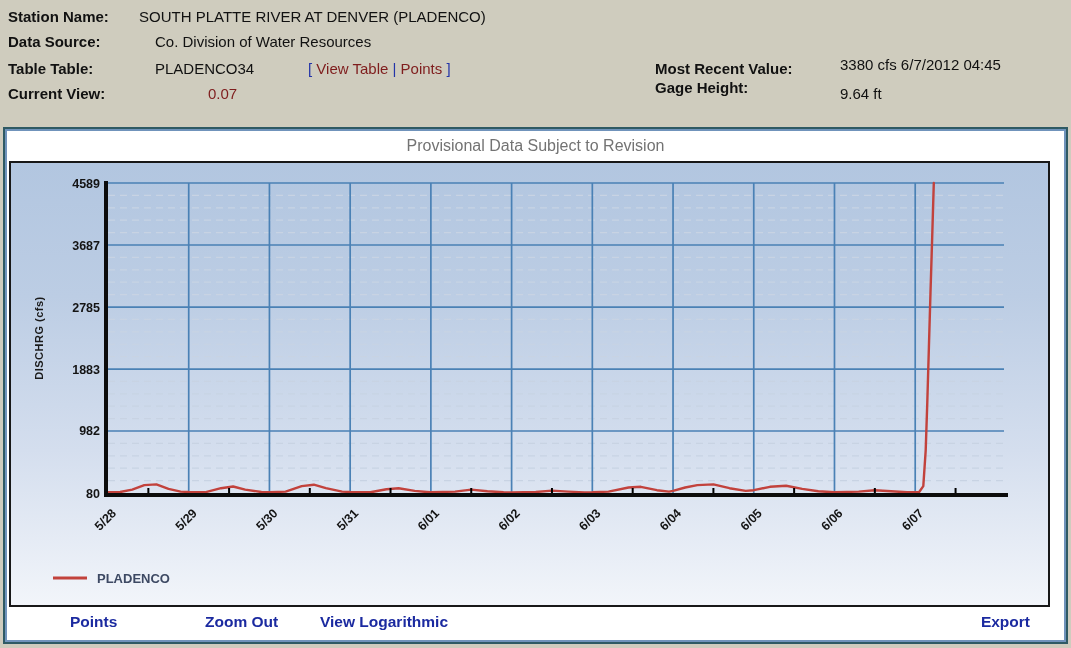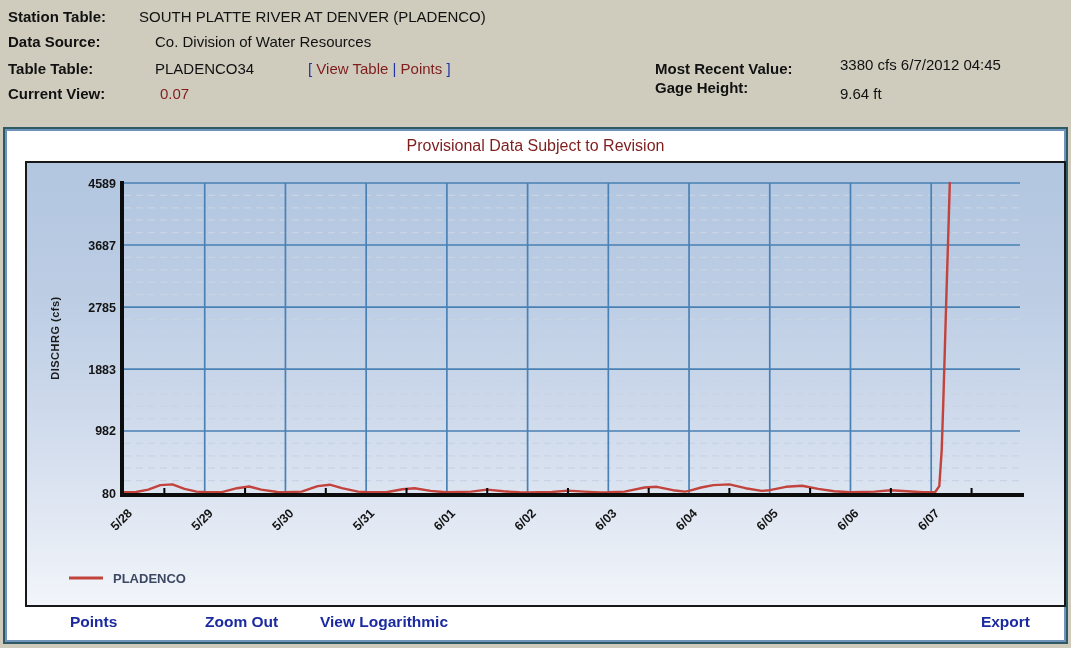--- a/index.html
+++ b/index.html
@@ -3,45 +3,45 @@
 <meta charset="utf-8">
 <style>
   html,body{margin:0;padding:0;}
   body{font-family:"Liberation Sans",sans-serif;}
   #screen{position:relative;width:1071px;height:648px;background:#cfccbe;overflow:hidden;}
 
   
   .hdr-label{position:absolute;font-size:15px;font-weight:bold;color:#111;white-space:nowrap;}
   .hdr-value{position:absolute;font-size:15px;color:#111;white-space:nowrap;}
   .lnk{color:#7f1d1d;text-decoration:none;cursor:pointer;}
-  .lnk.u{}
+  .lnk.u{margin-left:48px;}
   .bracket{color:#2334a8;}
 
   
   #chart-frame{position:absolute;left:3px;top:127px;width:1057px;height:509px;
     background:#ffffff;border:2px solid #2f5a64;outline:0;
     box-shadow:inset 0 0 0 2px #7093bb;padding:2px;}
-  #chart-title{height:30px;line-height:30px;text-align:center;font-size:16px;color:#7f1d1d;}
-  #plot-box{position:relative;margin-left:18px;width:1037px;height:442px;border:2px solid #181818;
+  #chart-title{height:30px;line-height:30px;text-align:center;font-size:16px;color:#737373;}
+  #plot-box{position:relative;margin-left:2px;width:1037px;height:442px;border:2px solid #181818;
     background:linear-gradient(to bottom,#b2c6e0 0%,#bccde4 30%,#d4deee 65%,#f2f5fa 100%);}
   #plot-box svg{display:block;}
   svg text{font-family:"Liberation Sans",sans-serif;}
 
   
   #toolbar{position:relative;height:31px;font-size:15.5px;font-weight:bold;color:#1b2aa0;}
   #toolbar .titem{position:absolute;top:6px;white-space:nowrap;cursor:pointer;color:#1b2aa0;}
   #toolbar .sep{font-weight:bold;margin:0 7px;cursor:default;}
 </style>
 </head>
 <body>
 
 <div id="screen">
 
   <div>
-    <span class="hdr-label" style="left:8px;top:8px">Station Table:</span>
+    <span class="hdr-label" style="left:8px;top:8px">Station Name:</span>
     <span class="hdr-value" style="left:139px;top:8px">SOUTH PLATTE RIVER AT DENVER (PLADENCO)</span>
 
     <span class="hdr-label" style="left:8px;top:33px">Data Source:</span>
     <span class="hdr-value" style="left:155px;top:33px">Co. Division of Water Resources</span>
 
     <span class="hdr-label" style="left:8px;top:60px">Table Table:</span>
     <span class="hdr-value" style="left:155px;top:60px">PLADENCO34</span>
     <span class="hdr-value" style="left:308px;top:60px">
       <span class="bracket">[</span>
       <span class="lnk">View Table</span>

